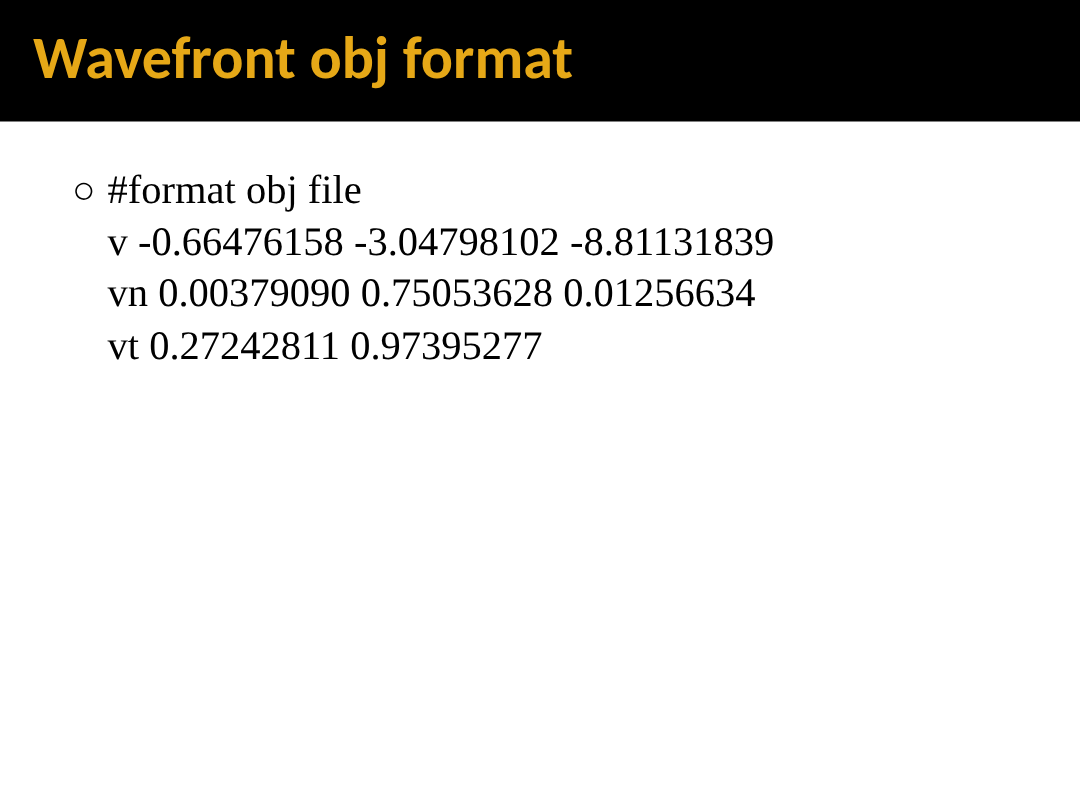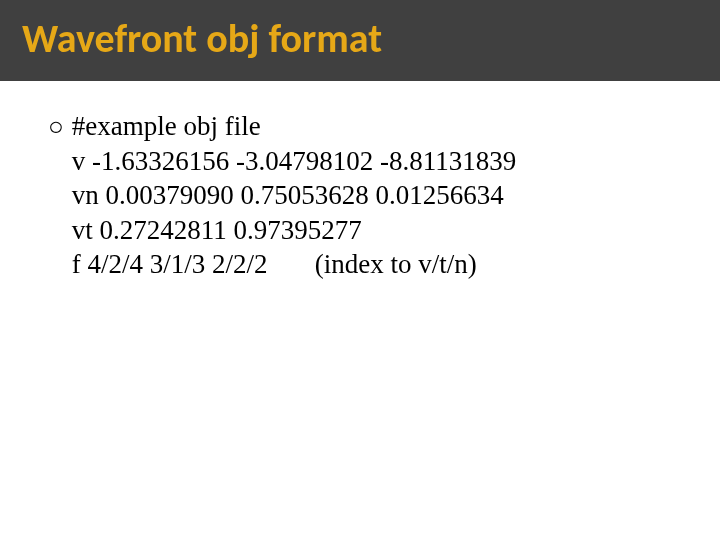--- a/index.html
+++ b/index.html
@@ -11,21 +11,21 @@
     font-family: Georgia, 'Times New Roman', serif;
     overflow: hidden;
   }
   .slide {
     width: 720px;
     height: 540px;
     position: relative;
     background: #ffffff;
   }
   .title-bar {
-    background: #404040;
+    background: #000000;
     padding: 14px 0 18px 22px;
   }
   .title {
     color: #e6a817;
     font-size: 40px;
     font-weight: 700;
     font-family: Calibri, 'Segoe UI', Arial, sans-serif;
     letter-spacing: 0px;
   }
   .body {
@@ -57,21 +57,20 @@
 
 <div class="slide">
   <div class="title-bar">
     <div class="title">Wavefront obj format</div>
   </div>
 
   <div class="body">
     <div class="bullet-row">
       <div class="bullet-mark">○</div>
       <div class="content">
-        <div class="line">#example obj file</div>
-        <div class="line">v -1.63326156 -3.04798102 -8.81131839</div>
+        <div class="line">#format obj file</div>
+        <div class="line">v -0.66476158 -3.04798102 -8.81131839</div>
         <div class="line">vn 0.00379090 0.75053628 0.01256634</div>
         <div class="line">vt 0.27242811 0.97395277</div>
-        <div class="line">f 4/2/4 3/1/3 2/2/2       (index to v/t/n)</div>
       </div>
     </div>
   </div>
 </div>
 
 </body></html>

